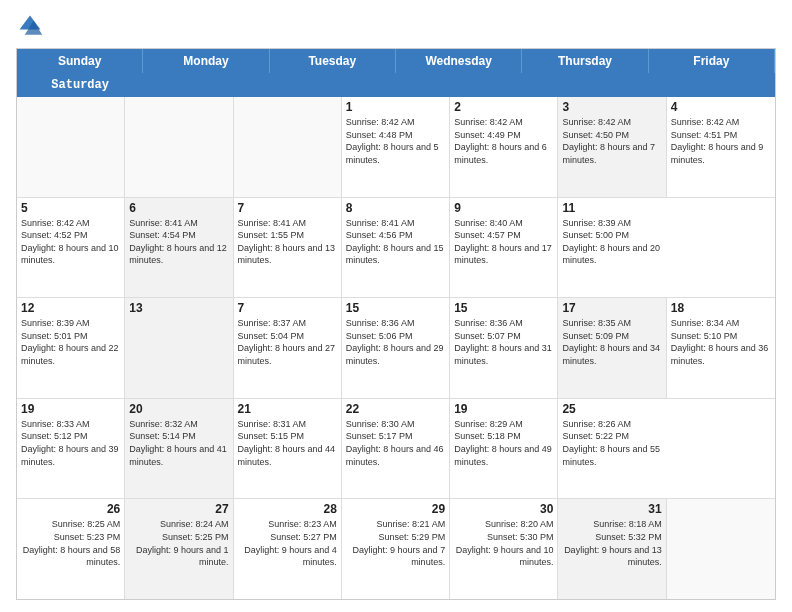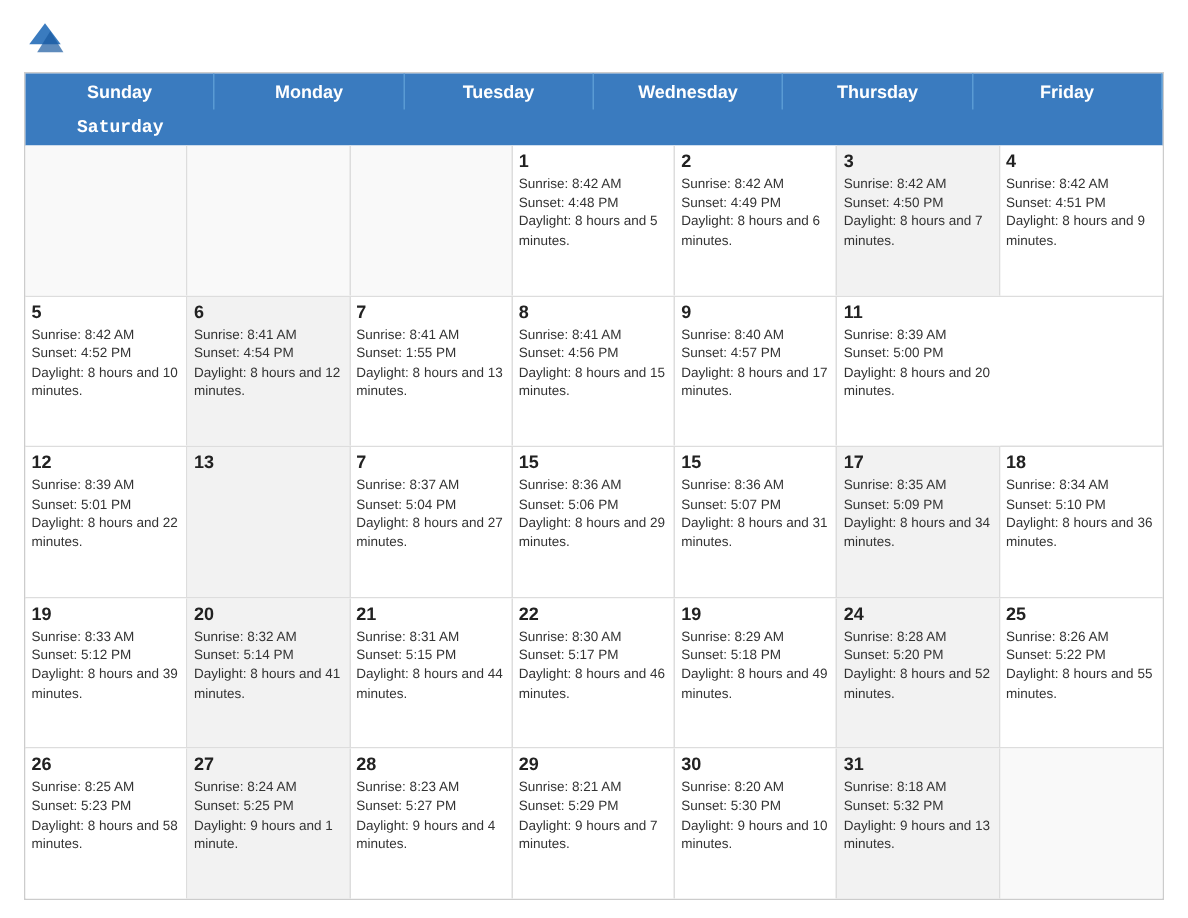--- a/index.html
+++ b/index.html
@@ -78,21 +78,21 @@
       flex: 1;
       display: flex;
       flex-direction: column;
     }
     .cal-week {
       flex: 1;
       display: grid;
       grid-template-columns: repeat(7, 1fr);
       border-bottom: 1px solid #ddd;
     }
-    .cal-week:last-child { border-bottom: none; }
+    .cal-week:last-child { border-bottom: none; text-align: right; }
     .cal-cell {
       border-right: 1px solid #ddd;
       padding: 3px 4px;
       font-size: 9.5px;
       color: #333;
       background: #fff;
       vertical-align: top;
     }
     .cal-cell:last-child { border-right: none; }
     .cal-cell.empty { background: #f9f9f9; }
@@ -294,27 +294,20 @@
 Daylight: 8 hours
 and 46 minutes.</div>
           </div>
           <div class="cal-cell">
             <div class="day-num">19</div>
             <div class="day-detail">Sunrise: 8:29 AM
 Sunset: 5:18 PM
 Daylight: 8 hours
 and 49 minutes.</div>
           </div>
-          <div class="cal-cell shaded">
-            <div class="day-num">24</div>
-            <div class="day-detail">Sunrise: 8:28 AM
-Sunset: 5:20 PM
-Daylight: 8 hours
-and 52 minutes.</div>
-          </div>
           <div class="cal-cell">
             <div class="day-num">25</div>
             <div class="day-detail">Sunrise: 8:26 AM
 Sunset: 5:22 PM
 Daylight: 8 hours
 and 55 minutes.</div>
           </div>
         </div>
         <div class="cal-week">
           <div class="cal-cell">

